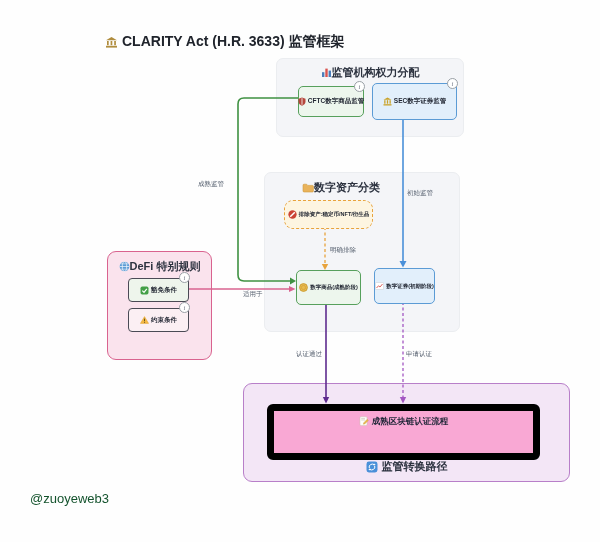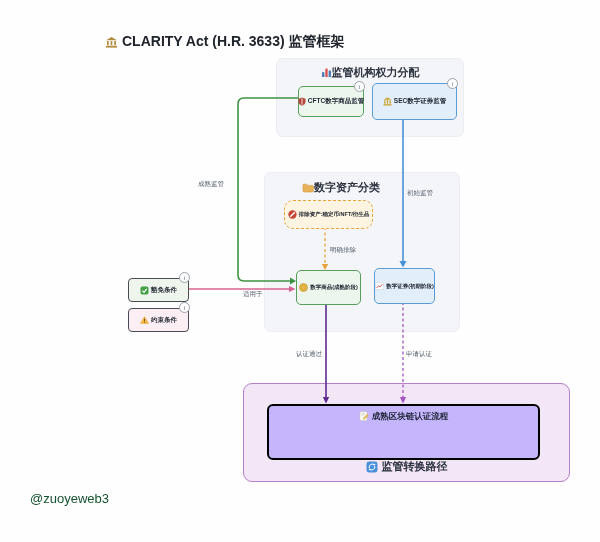--- a/index.html
+++ b/index.html
@@ -42,22 +42,22 @@
   #node-security{left:374px;top:268px;width:59px;height:34px;font-size:5.5px;}
   #ctr-defi{left:107px;top:251px;width:103px;height:107px;background:#fae3ed;
             border:1.4px solid #d9638f;border-radius:9px;}
   #ctr-defi .ctr-title{top:7px;font-size:11px;}
   #node-exemption{left:128px;top:278px;width:59px;height:22px;font-size:6.5px;background:#eef5ec;}
   #info-exemption{left:179px;top:272px;}
   #node-constraint{left:128px;top:308px;width:59px;height:22px;font-size:6.5px;background:#fbeff3;}
   #info-constraint{left:179px;top:302px;}
   #ctr-transition{left:243px;top:383px;width:325px;height:97px;background:#f3e6f6;
                   border:1.4px solid #b87fc9;border-radius:9px;}
-  #inner-cert{left:267px;top:404px;width:273px;height:56px;background:#c4b5fd;
-              border:2px solid #000000;border-radius:6px;z-index:3;
+  #inner-cert{left:267px;top:404px;width:273px;height:56px;background:#f9a8d4;
+              border:7px solid #000000;border-radius:6px;z-index:3;
               display:flex;justify-content:center;align-items:flex-start;padding-top:5px;
               box-sizing:border-box;gap:3px;font-size:8.5px;font-weight:bold;color:#23283a;}
   #label-transition{left:0;right:0;bottom:7px;position:absolute;display:flex;
                     justify-content:center;align-items:center;gap:4px;
                     font-size:11px;font-weight:bold;color:#2d3340;}
   #el-mature{left:198px;top:180px;}
   #el-initial{left:407px;top:189px;}
   #el-exclude{left:330px;top:246px;}
   #el-applies{left:243px;top:290px;}
   #el-certified{left:296px;top:350px;}
@@ -93,20 +93,32 @@
 
   <div id="ctr-classification" class="ctr ctr-gray">
     <div class="ctr-title">
       <svg class="icon" width="12" height="10" viewBox="0 0 12 10">
         <path d="M1 2.2 C1 1.6 1.4 1.2 2 1.2 H4.6 L5.8 2.4 H10.4 C11 2.4 11.4 2.8 11.4 3.4 V8 C11.4 8.6 11 9 10.4 9 H2 C1.4 9 1 8.6 1 8 Z" fill="#e9b35b" stroke="#d09a3e" stroke-width="0.6"></path>
       </svg>
       <span>数字资产分类</span>
     </div>
   </div>
 
+  <div id="ctr-defi" class="ctr">
+    <div class="ctr-title center">
+      <svg class="icon" width="11" height="11" viewBox="0 0 10 10">
+        <circle cx="5" cy="5" r="4.4" fill="#5b9bd5"></circle>
+        <ellipse cx="5" cy="5" rx="2" ry="4.4" fill="none" stroke="#fff" stroke-width="0.6"></ellipse>
+        <line x1="0.6" y1="5" x2="9.4" y2="5" stroke="#fff" stroke-width="0.6"></line>
+        <line x1="1.3" y1="2.6" x2="8.7" y2="2.6" stroke="#fff" stroke-width="0.5"></line>
+        <line x1="1.3" y1="7.4" x2="8.7" y2="7.4" stroke="#fff" stroke-width="0.5"></line>
+      </svg>
+      <span>DeFi 特别规则</span>
+    </div>
+  </div>
 
   <div id="ctr-transition" class="ctr">
     <div id="label-transition">
       <svg class="icon" width="12" height="12" viewBox="0 0 12 12">
         <rect x="0.5" y="0.5" width="11" height="11" rx="2.4" fill="#4a90d9"></rect>
         <path d="M3.3 7 A3 3 0 0 1 8.2 3.9" fill="none" stroke="#fff" stroke-width="1"></path>
         <path d="M8.7 5 A3 3 0 0 1 3.8 8.1" fill="none" stroke="#fff" stroke-width="1"></path>
         <path d="M7.6 2.4 L9.6 3.2 L7.9 4.8 Z" fill="#fff"></path>
         <path d="M4.4 9.6 L2.4 8.8 L4.1 7.2 Z" fill="#fff"></path>
       </svg>

